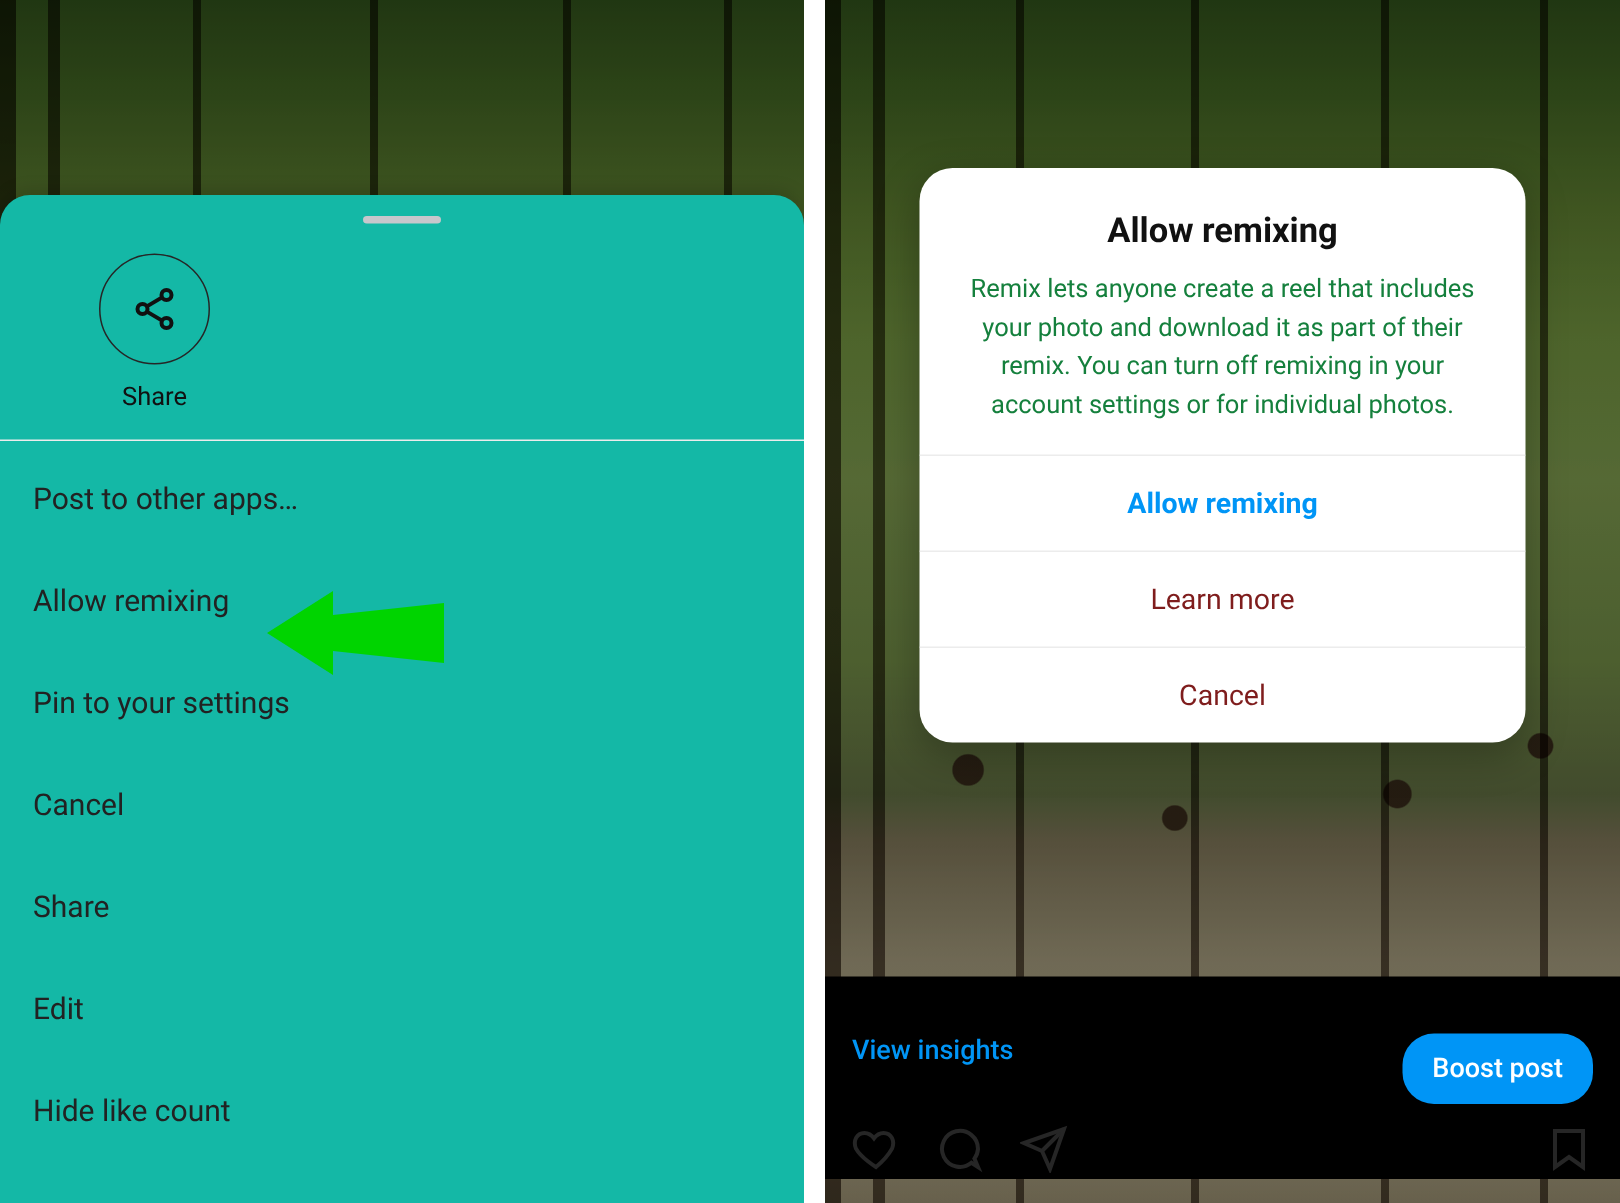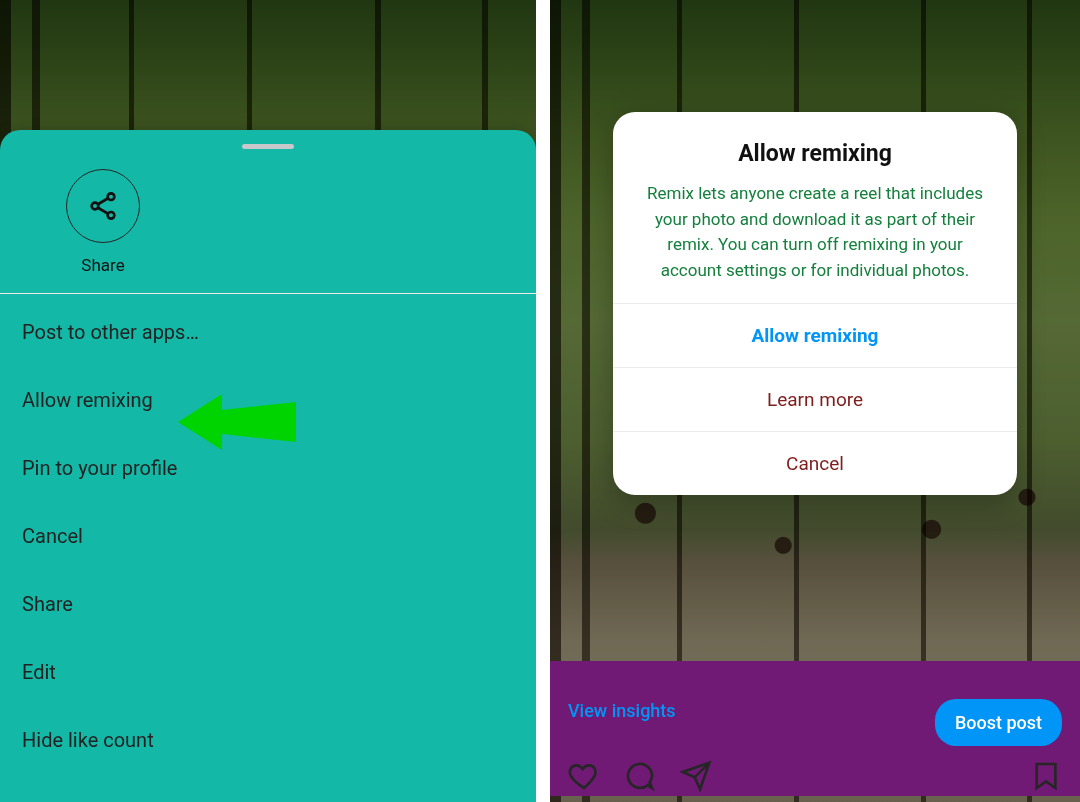--- a/index.html
+++ b/index.html
@@ -156,22 +156,22 @@
     cursor:pointer;
   }
   .dialog-btn.primary {
     font-weight:700;
     color: #0095f6;
   }
   .dialog-btn.secondary { color:#7f1d1d; }
 
   .post-footer {
     position:absolute;
-    left:0; right:0; bottom:6px;
-    background:#701a75;
+    left:0; right:0; bottom:16px;
+    background:#000000;
     padding: 14px 18px 4px;
   }
   .footer-row1 {
     display:flex;
     align-items:center;
     justify-content:space-between;
     margin-bottom: 14px;
   }
   .insights-link {
     color:#0095f6;
@@ -219,21 +219,21 @@
           </svg>
         </div>
         <span>Share</span>
       </div>
 
     </div>
 
     <div class="menu-list">
       <div class="menu-item">Post to other apps…</div>
       <div class="menu-item">Allow remixing</div>
-      <div class="menu-item">Pin to your profile</div>
+      <div class="menu-item">Pin to your settings</div>
       <div class="menu-item">Cancel</div>
       <div class="menu-item">Share</div>
       <div class="menu-item">Edit</div>
       <div class="menu-item">Hide like count</div>
     </div>
   </div>
 
   <svg class="arrow-annot" width="130" height="80">
     <defs></defs>
     <g fill="#00d400">

